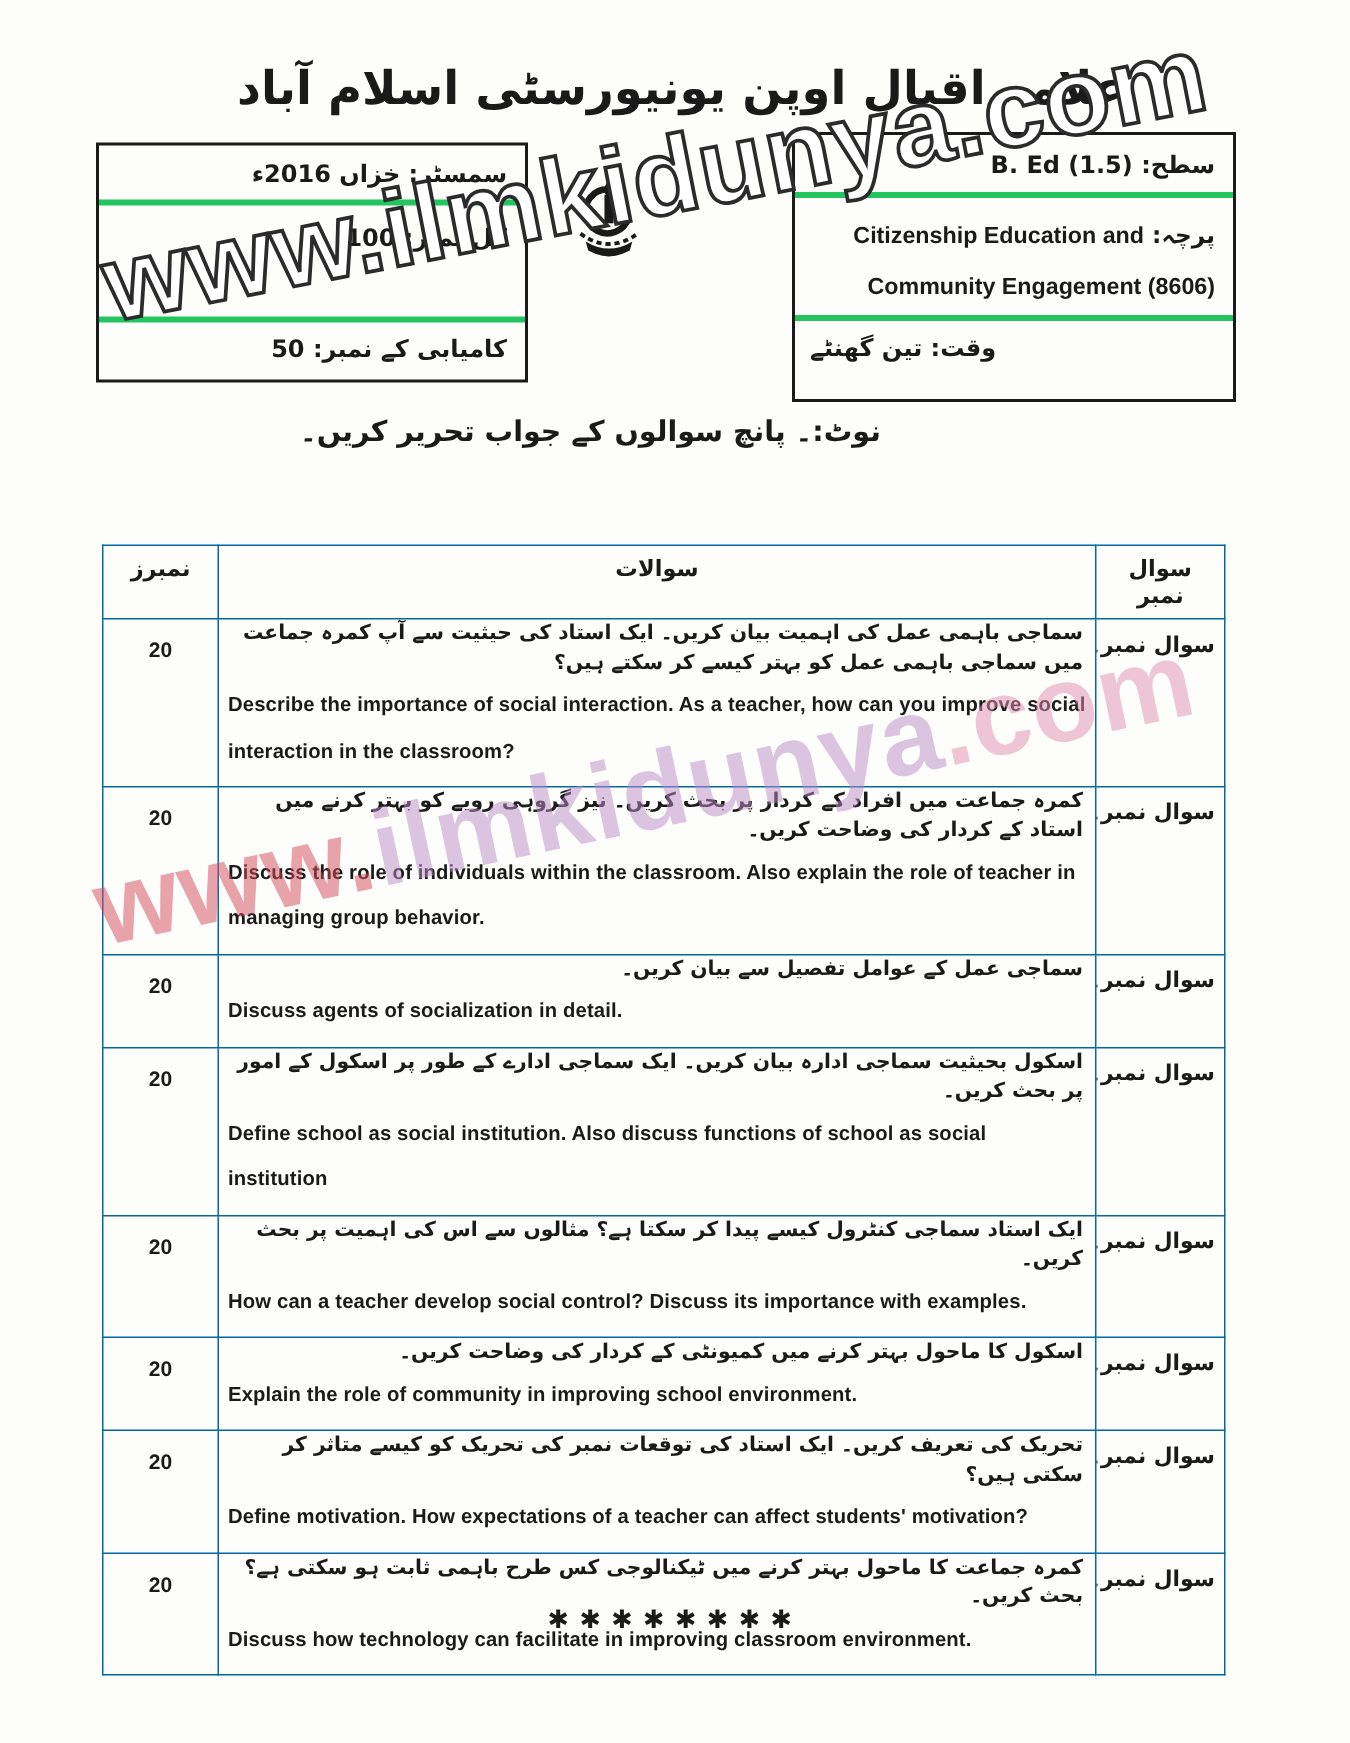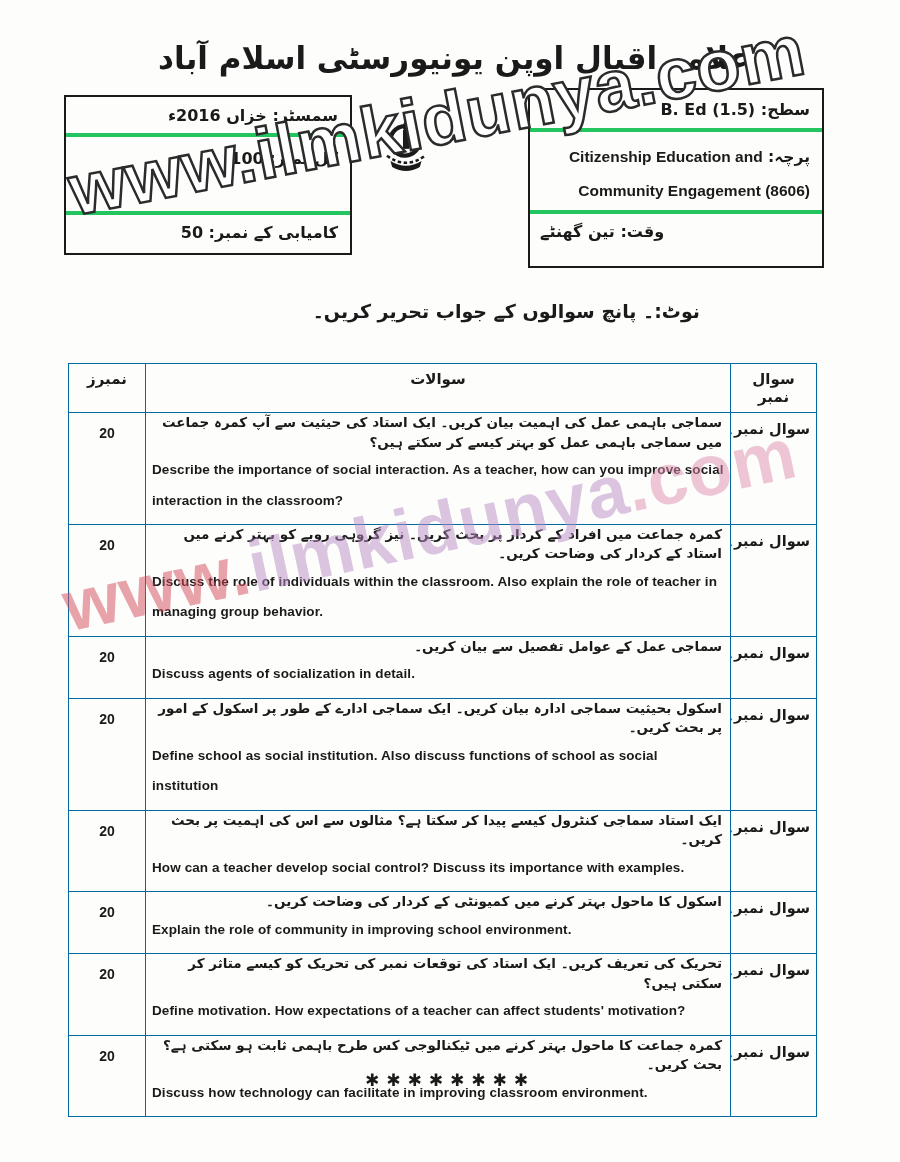--- a/index.html
+++ b/index.html
@@ -44,22 +44,22 @@
   .bl-r1{height:40px;padding:9px 12px 0 8px;text-align:right;font-size:16px;}
   .bl-r2{height:78px;padding:12px 12px 0 8px;text-align:right;font-size:16px;}
   .bl-r3{height:38px;padding:8px 12px 0 8px;text-align:right;font-size:16px;}
   .br-r1{height:42px;padding:10px 12px 0 8px;text-align:right;font-size:16px;}
   .br-r2{height:82px;padding:8px 12px 0 0;text-align:right;font-size:15.5px;line-height:2.2;}
   .br-r2 .paper-line2{font-family:"Liberation Sans",sans-serif;}
   .br-r2 .paper-en{font-family:"Liberation Sans",sans-serif;}
   .br-r3{height:52px;padding:8px 12px 0 10px;text-align:left;font-size:16px;}
   
   .note-line{
-    position:absolute;top:300px;left:200px;right:200px;z-index:10;
-    text-align:right;direction:rtl;
+    position:absolute;top:276px;left:200px;right:200px;z-index:10;
+    text-align:left;direction:rtl;
     font-family:"DejaVu Sans",sans-serif;font-weight:bold;font-size:19px;
   }
   
   .qtable{
     position:absolute;left:68px;top:363px;z-index:10;
     width:748px;border-collapse:collapse;table-layout:fixed;background:transparent;
   }
   .qtable th,.qtable td{border:1px solid #0369a1;vertical-align:top;box-sizing:border-box;}
   .qtable th{
     font-family:"DejaVu Sans",sans-serif;font-weight:bold;font-size:15px;

